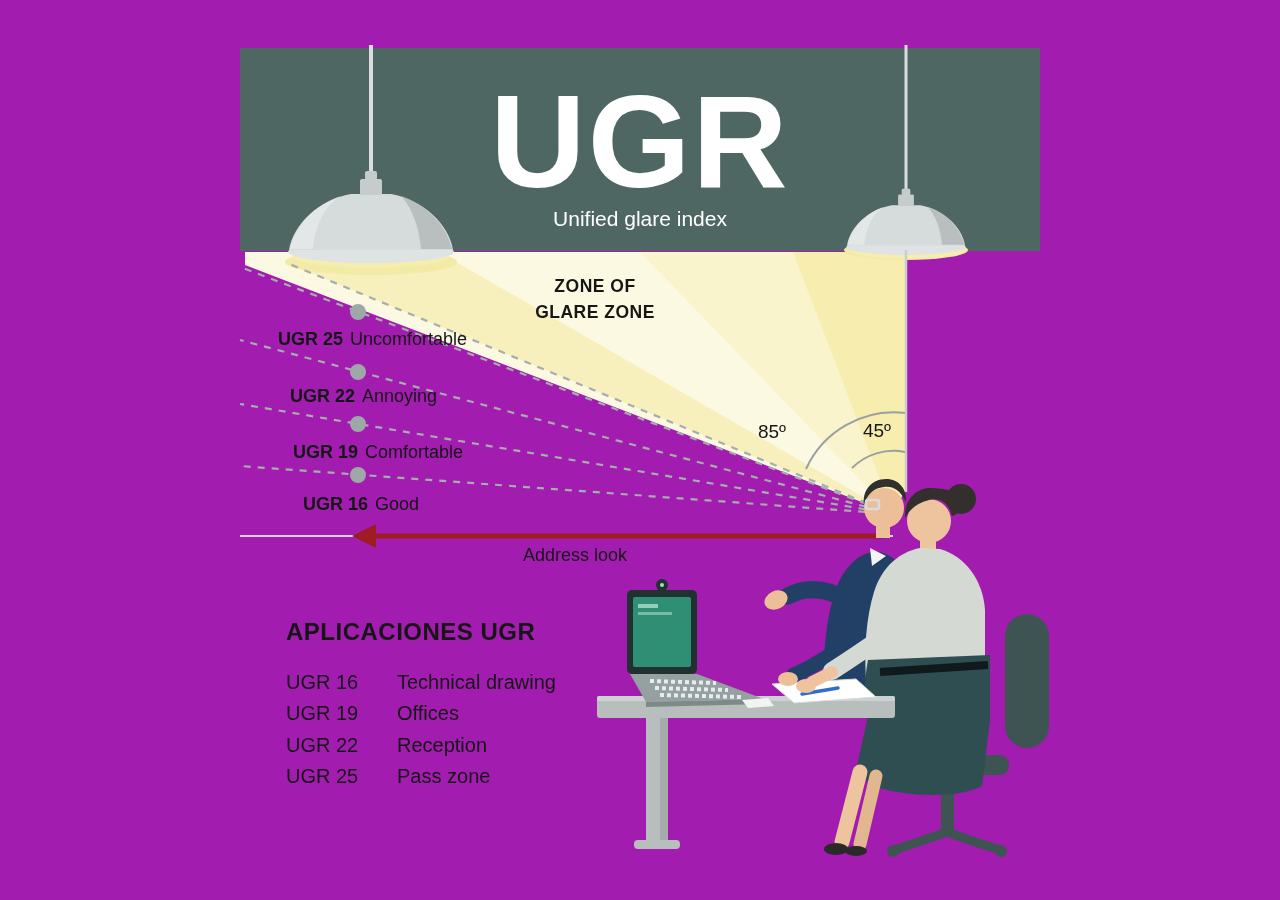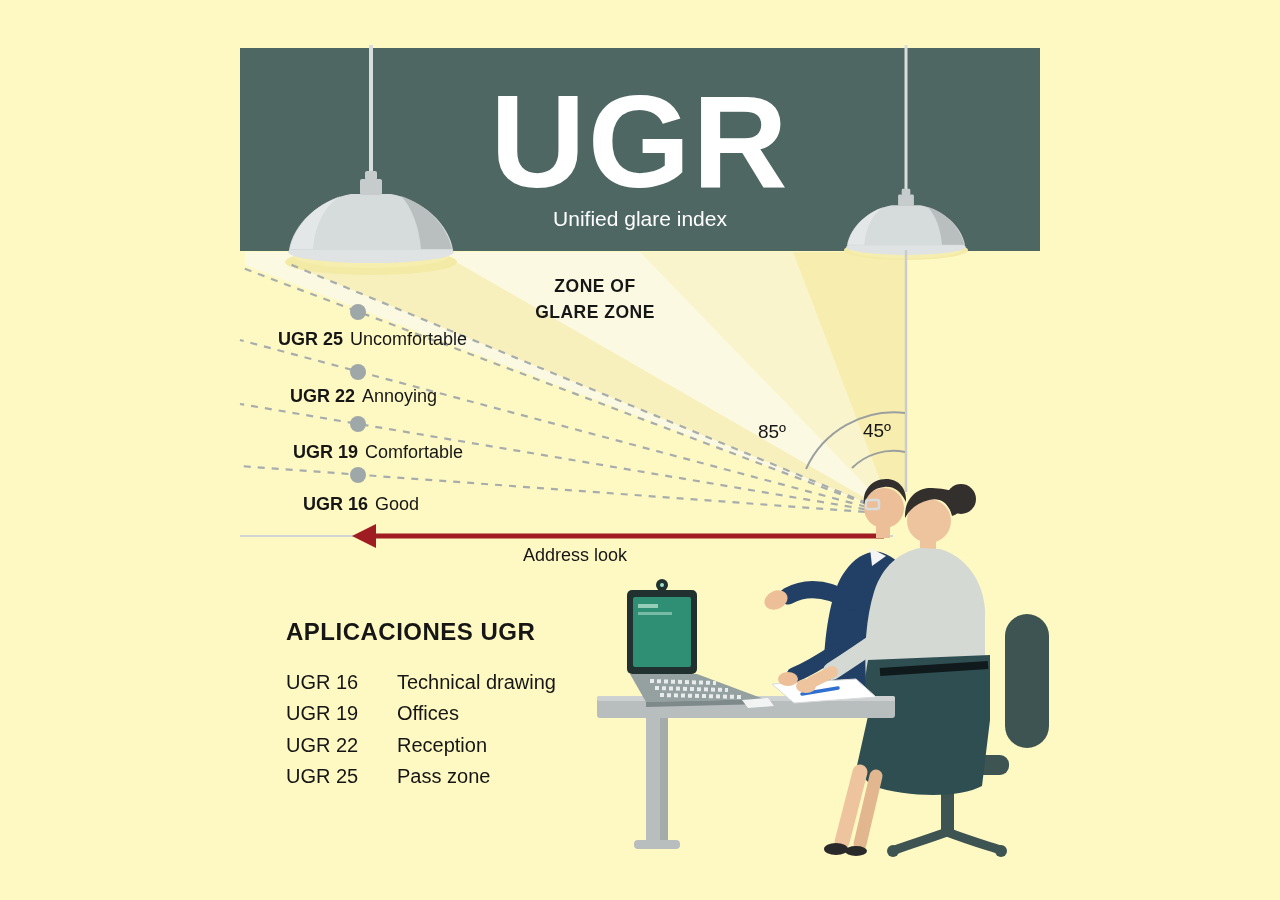--- a/index.html
+++ b/index.html
@@ -1,16 +1,16 @@
 <!DOCTYPE html>
 <html><head>
 <meta charset="utf-8">
 <style>
   html,body{margin:0;padding:0;background:#ffffff;}
-  .canvas{position:relative;width:1280px;height:900px;background:#fef9c3;overflow:hidden;
+  .canvas{position:relative;width:1280px;height:900px;background:#a21caf;overflow:hidden;
           font-family:"Liberation Sans", sans-serif;}
   svg{position:absolute;inset:0;}
   svg text{font-family:"Liberation Sans", sans-serif;fill:#161616;}
   .main-title{font-size:132px;font-weight:700;fill:#ffffff;letter-spacing:2px;}
   .subtitle{font-size:21px;fill:#ffffff;font-weight:400;}
   .zone-label{font-size:17.5px;font-weight:700;letter-spacing:.5px;}
   .lvl{font-size:18px;}
   .lvl .b{font-weight:700;}
   .angle-label{font-size:19px;}
   .address-label{font-size:18px;}

